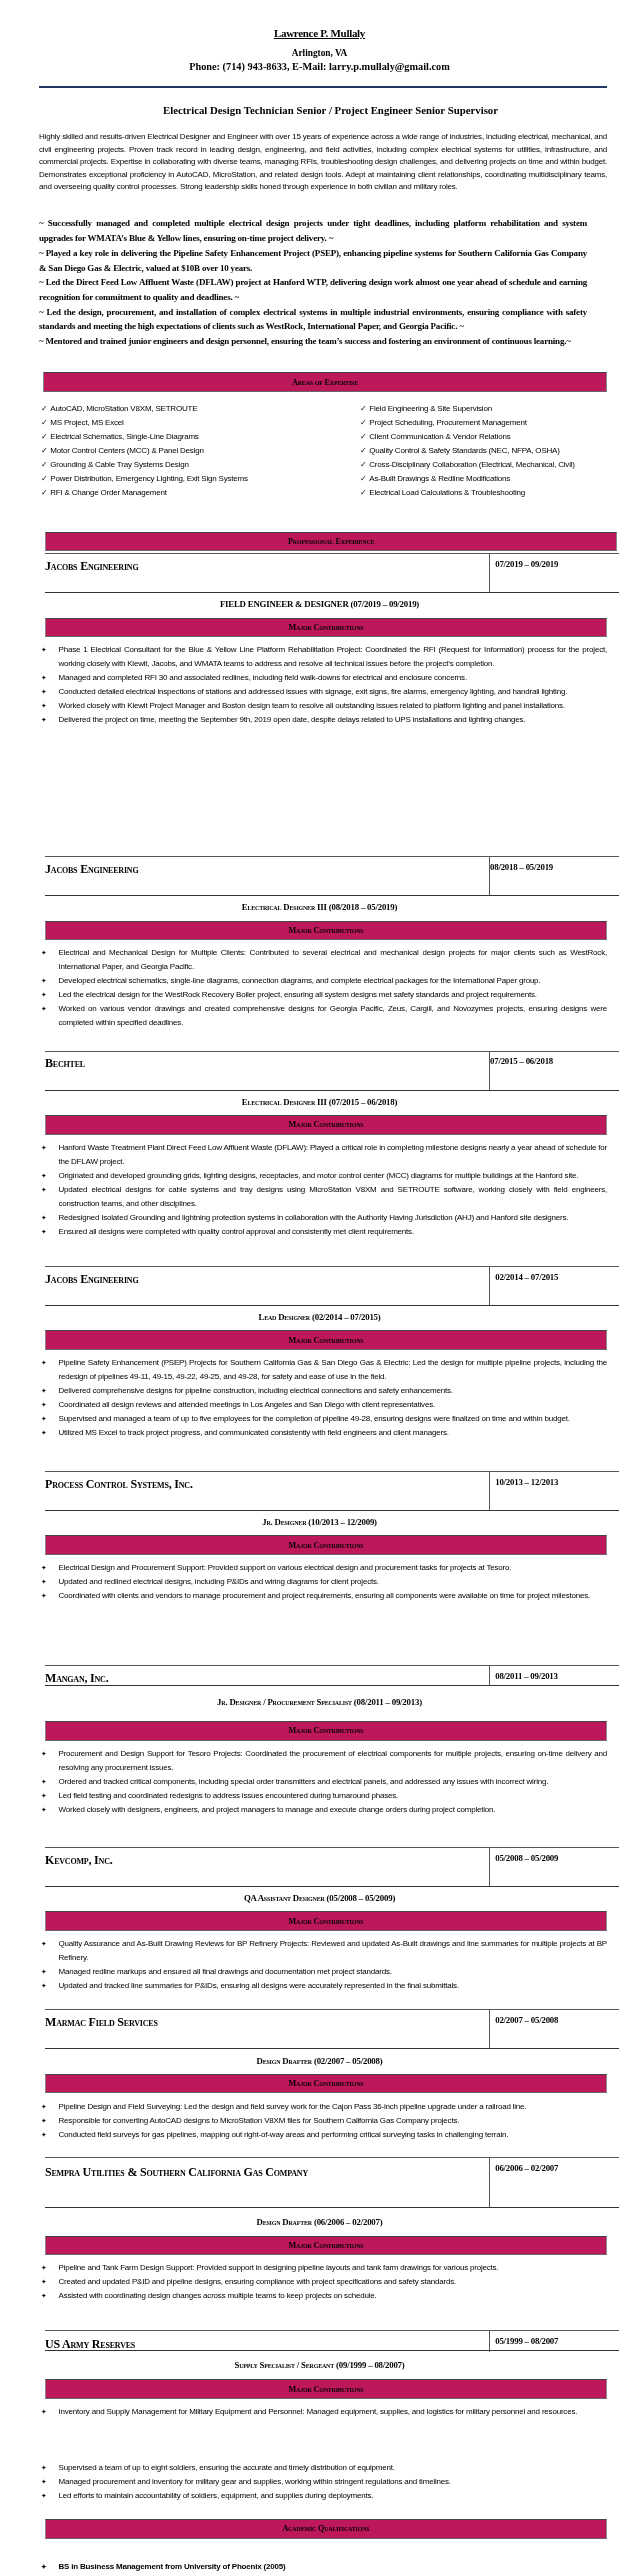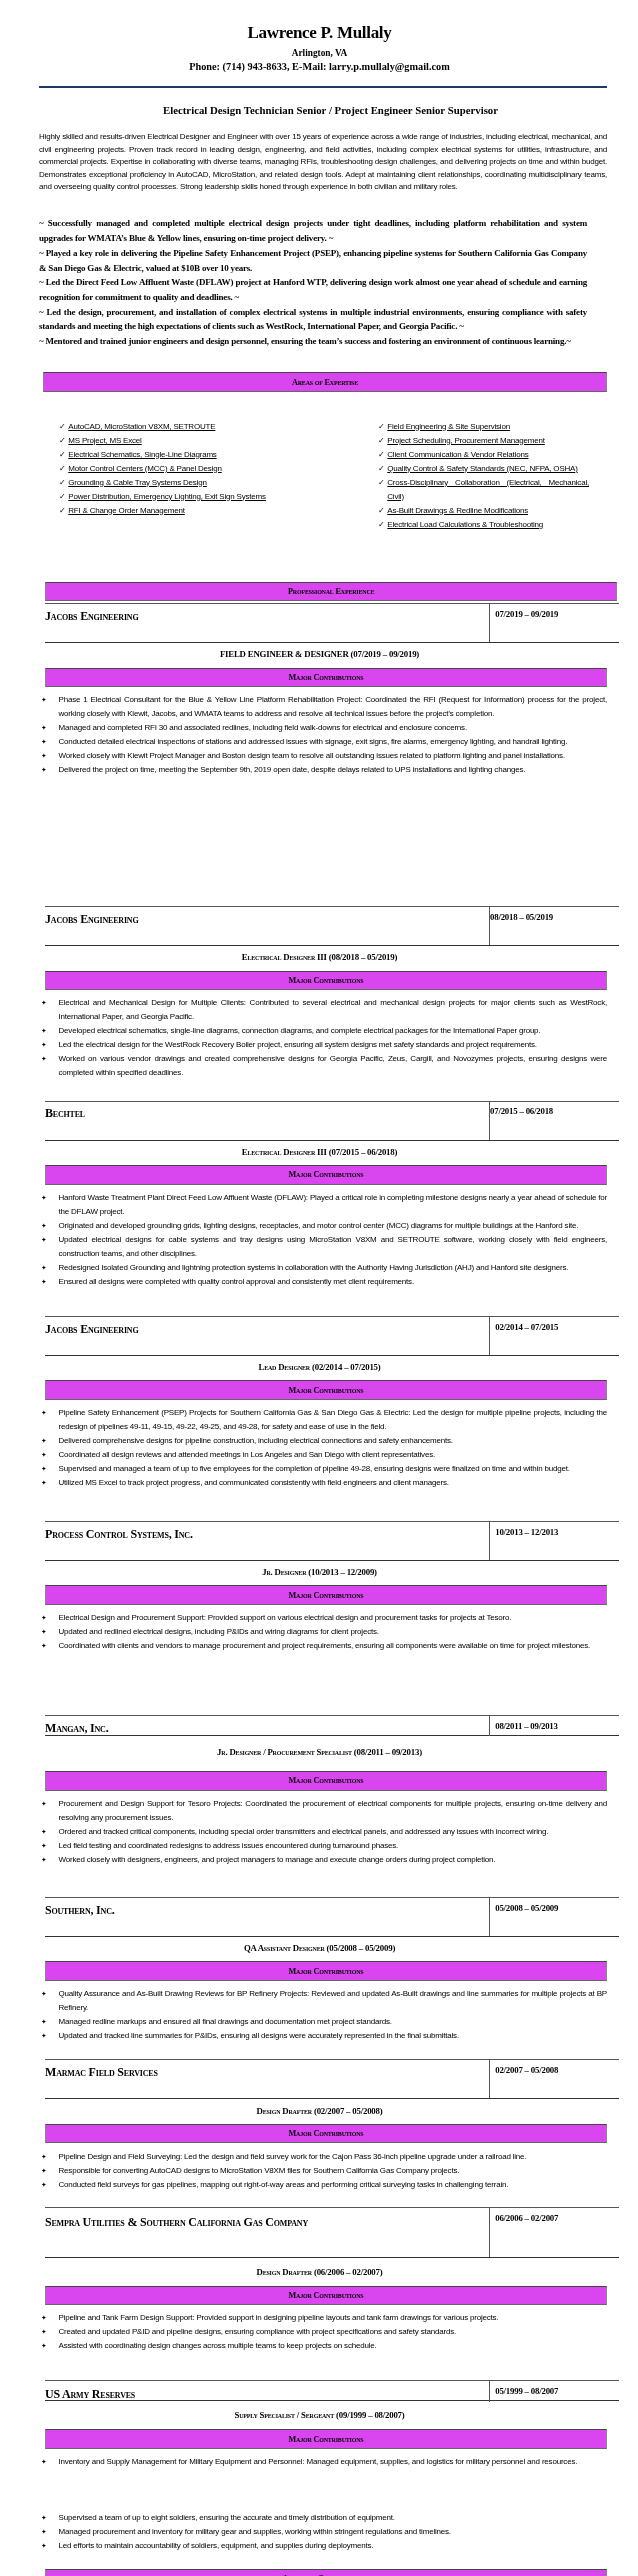--- a/index.html
+++ b/index.html
@@ -1,35 +1,35 @@
 <!DOCTYPE html>
 <html style="font-size:8.2px"><head>
 <meta charset="utf-8">
 <style>
   html, body { margin: 0; padding: 0; background: #ffffff; }
   body { width: 639px; min-height: 3613px; color: #000; font-family: "Liberation Sans", sans-serif; }
   .page { position: relative; width: 639px; padding: 0; box-sizing: border-box; }
 
   .header { text-align: center; padding-top: 23px; }
-  .name { font-family: "Liberation Serif", serif; font-weight: bold; font-size: 17px; line-height: 20.6px; letter-spacing: -0.3px; }
+  .name { font-family: "Liberation Serif", serif; font-weight: bold; font-size: 11px; line-height: 20.6px; letter-spacing: -0.3px; text-decoration: underline; }
   .loc { font-family: "Liberation Serif", serif; font-weight: bold; font-size: 9.3px; line-height: 14.4px; margin-top: 2.1px; text-align: center; }
   .contact { font-family: "Liberation Serif", serif; font-weight: bold; font-size: 10.3px; line-height: 14.4px; }
   .rule { margin: 11.3px 0 0 39px; width: 568px; height: 2.6px; background: #1f3864; }
   .title { text-align: center; font-family: "Liberation Serif", serif; font-weight: bold; font-size: 10.8px; margin-top: 15.5px; padding-left: 22px; }
 
   .summary { margin: 15.5px 32px 0 39px; font-size: 8px; line-height: 12.4px; text-align: justify; letter-spacing: -0.2px; }
   .highlights { margin: 23px 52px 0 39px; font-family: "Liberation Serif", serif; font-weight: bold; font-size: 9px; line-height: 14.7px; text-align: justify; letter-spacing: -0.2px; }
 
-  .banner { margin: 0 32px 0 45px; background: #d946ef; border-top: 1px solid #444; border-bottom: 1px solid #666;
+  .banner { margin: 0 32px 0 45px; background: #be185d; border-top: 1px solid #444; border-bottom: 1px solid #666;
             border-left: 0.5px solid #888; border-right: 0.5px solid #888;
             height: 17.5px; display: flex; align-items: center; justify-content: center;
             font-family: "Liberation Serif", serif; font-weight: bold; font-size: 8.2px; font-variant: small-caps; letter-spacing: -0.2px; }
 
   .skills { display: grid; grid-template-columns: 319px 1fr; margin: 9.3px 32px 0 41px; font-size: 8px; line-height: 14px; letter-spacing: -0.2px; }
-  .skills ul { list-style: none; margin: 18px; padding: 0; text-decoration: underline; }
+  .skills ul { list-style: none; margin: 0; padding: 0; }
   .skills li { padding-left: 9.3px; text-indent: -9.3px; }
   .skills li .chk { display: inline-block; width: 9.3px; text-indent: 0; }
   .skills .right li { text-align: justify; }
 
   .company { margin: 0 19.6px 0 45px; border-top: 1px solid #555; border-bottom: 1px solid #333; display: grid; grid-template-columns: 444px 1fr; height: 38px; }
   .company .c-name { font-family: "Liberation Serif", serif; font-weight: bold; font-variant: small-caps; font-size: 12px; padding-top: 4.6px; letter-spacing: -0.2px; }
   .company .c-dates { border-left: 0.5px solid #555; font-family: "Liberation Serif", serif; font-weight: bold; font-size: 8.8px; padding: 4.6px 0 0 5.2px; letter-spacing: -0.2px; }
   .company.short { height: 18.5px; }
   .company.tall { height: 49px; }
 
@@ -171,21 +171,21 @@
   <div class="banner">Major Contributions</div>
   <ul class="bullets">
     <li><span class="dia">✦</span><span>Procurement and Design Support for Tesoro Projects: Coordinated the procurement of electrical components for multiple projects, ensuring on-time delivery and resolving any procurement issues.</span></li>
     <li><span class="dia">✦</span><span>Ordered and tracked critical components, including special order transmitters and electrical panels, and addressed any issues with incorrect wiring.</span></li>
     <li><span class="dia">✦</span><span>Led field testing and coordinated redesigns to address issues encountered during turnaround phases.</span></li>
     <li><span class="dia">✦</span><span>Worked closely with designers, engineers, and project managers to manage and execute change orders during project completion.</span></li>
   </ul>
 
   <div style="height:30px"></div>
   <div class="company">
-    <div class="c-name">Southern, Inc.</div>
+    <div class="c-name">Kevcomp, Inc.</div>
     <div class="c-dates">05/2008 – 05/2009</div>
   </div>
   <div class="role">QA Assistant Designer  (05/2008 – 05/2009)</div>
   <div class="banner">Major Contributions</div>
   <ul class="bullets">
     <li><span class="dia">✦</span><span>Quality Assurance and As-Built Drawing Reviews for BP Refinery Projects: Reviewed and updated As-Built drawings and line summaries for multiple projects at BP Refinery.</span></li>
     <li><span class="dia">✦</span><span>Managed redline markups and ensured all final drawings and documentation met project standards.</span></li>
     <li><span class="dia">✦</span><span>Updated and tracked line summaries for P&amp;IDs, ensuring all designs were accurately represented in the final submittals.</span></li>
   </ul>
 

